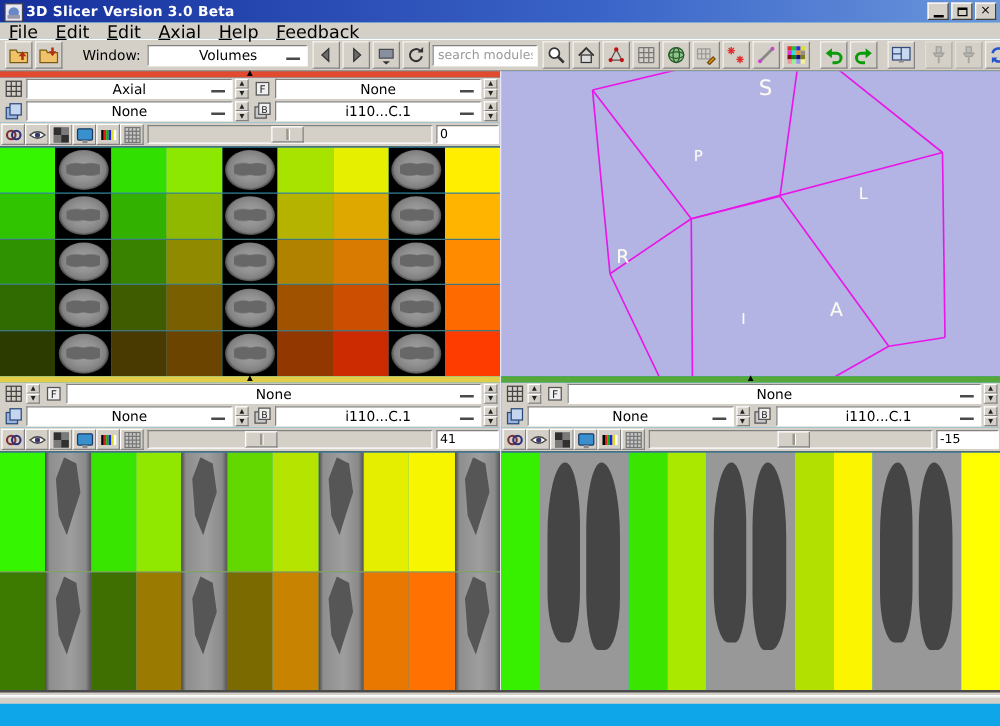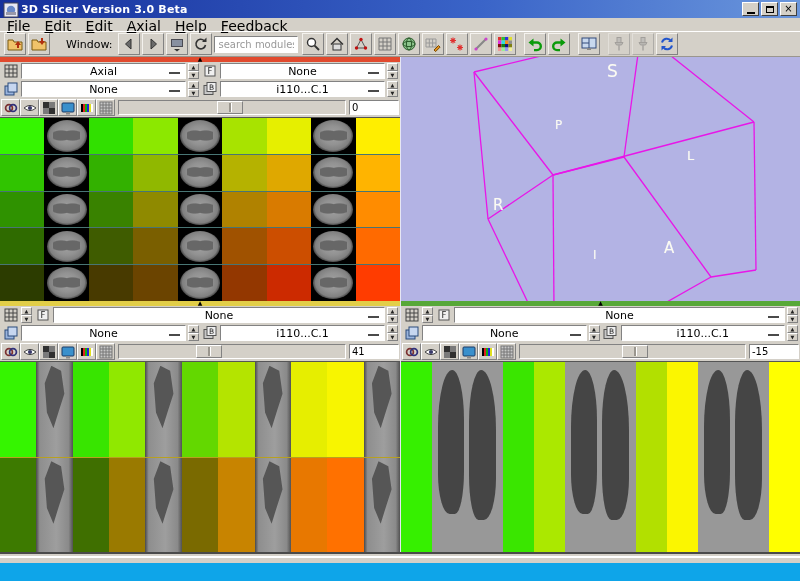--- a/index.html
+++ b/index.html
@@ -113,20 +113,24 @@
           <path d="M8 9 l3-4 3 4 h-2 v3 h-2 V9 z" fill="#b03010"></path>
         </svg>
       </span>
     <span class="tbtn">
         <svg width="16" height="16" viewBox="0 0 16 16">
           <path d="M1 4 h5 l1 2 h8 v8 H1 z" fill="#f0c36a" stroke="#7a5a10"></path>
           <path d="M14 5 l-3 4 -3-4 h2 V2 h2 v3 z" fill="#b03010"></path>
         </svg>
       </span>
     <span class="tlabel">Window:</span>
+    <div class="combo modcombo">
+      <span>Volumes</span>
+      <span class="dash"></span>
+    </div>
     <span class="tbtn">
         <svg width="16" height="16" viewBox="0 0 16 16">
           <path d="M10 3 L4.5 8 L10 13 Z" fill="#6a6a6a" stroke="#333"></path>
         </svg>
       </span>
     <span class="tbtn">
         <svg width="16" height="16" viewBox="0 0 16 16">
           <path d="M6 3 L11.5 8 L6 13 Z" fill="#6a6a6a" stroke="#333"></path>
         </svg>
       </span>

